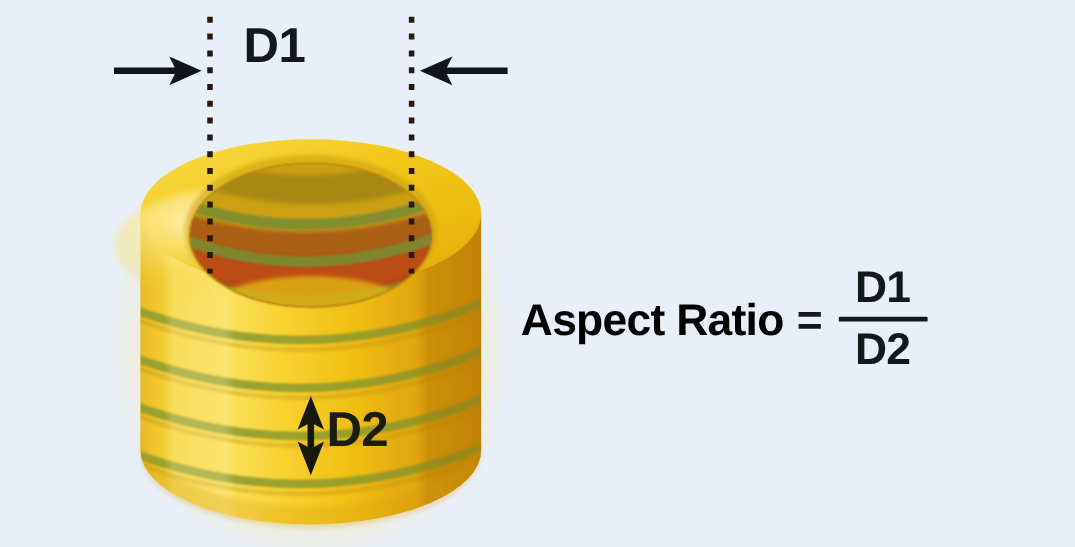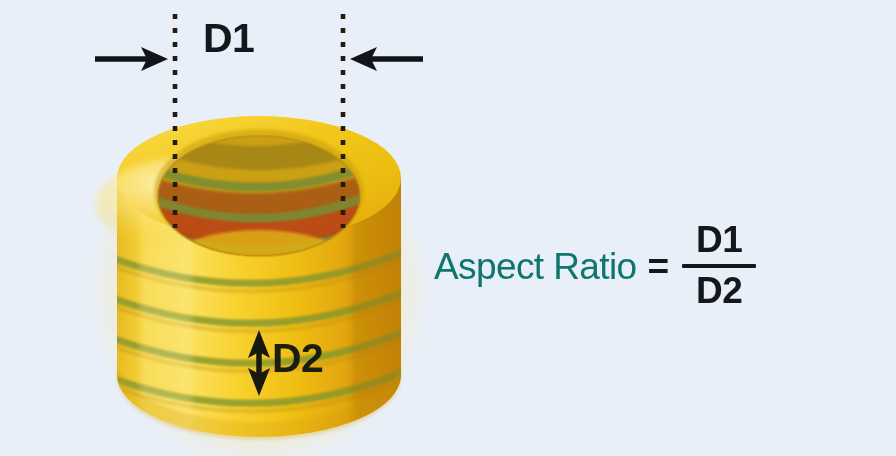--- a/index.html
+++ b/index.html
@@ -49,22 +49,22 @@
   #formula {
     position: absolute;
     left: 434px;
     top: 222px;
     display: flex;
     align-items: center;
     gap: 11px;
   }
   #formula-label {
     font-size: 37px;
-    font-weight: normal;
-    color: #0f766e;
+    font-weight: bold;
+    color: #000000;
     letter-spacing: -0.6px;
     line-height: 1;
   }
   #formula-equals {
     font-size: 37px;
     font-weight: bold;
     color: #14171c;
     line-height: 1;
   }
   #fraction {

